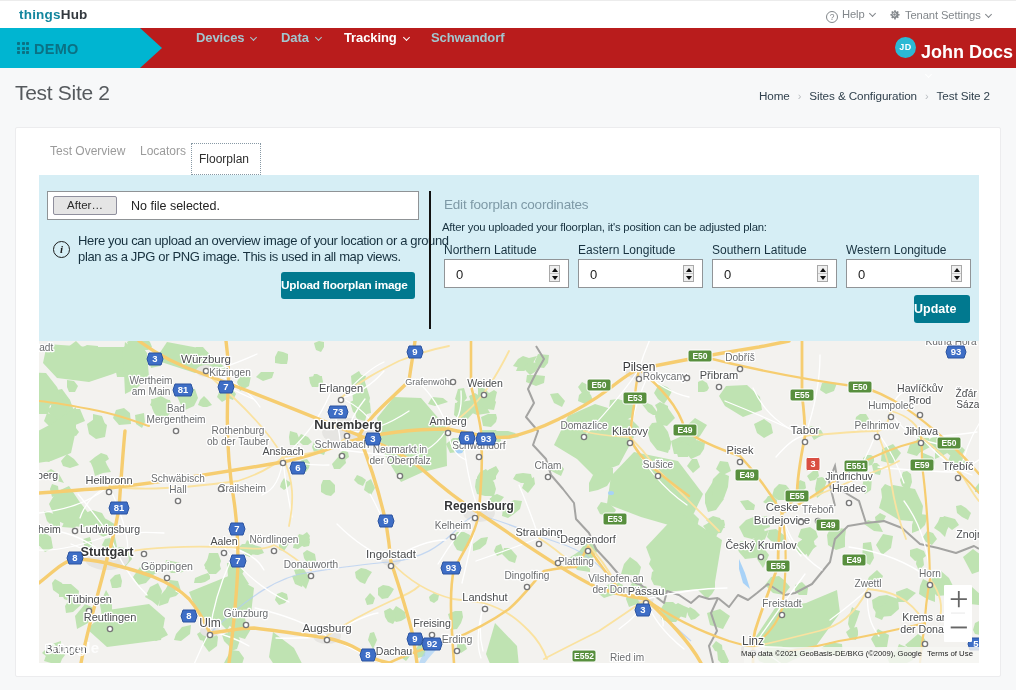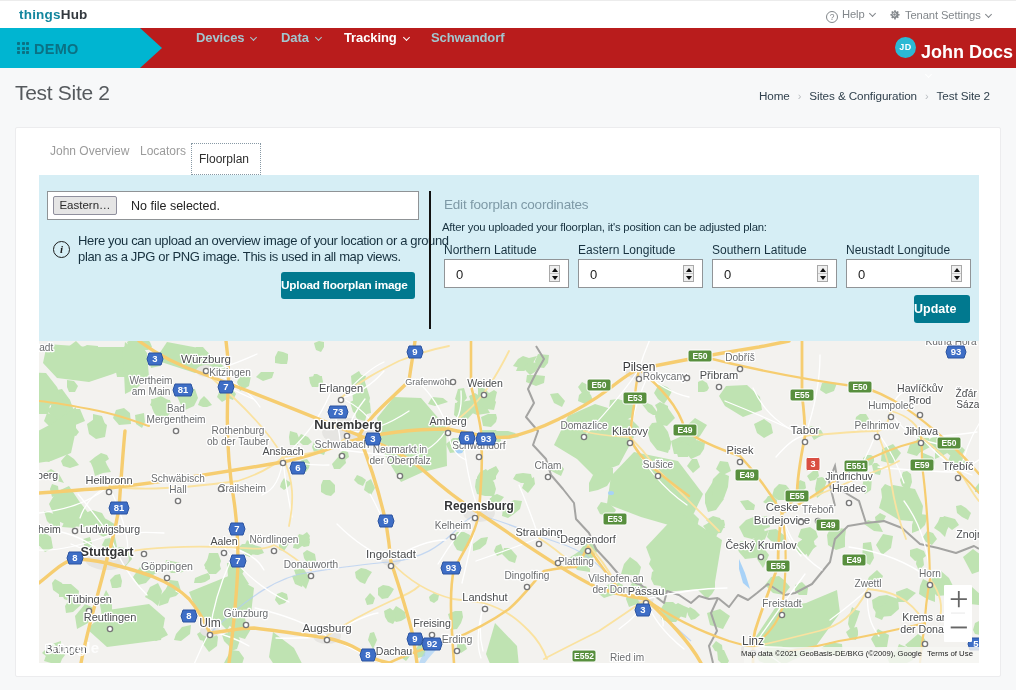--- a/index.html
+++ b/index.html
@@ -84,39 +84,39 @@
   <div class="navitem" style="left:196px">Devices<span class="chev"></span></div>
   <div class="navitem" style="left:281px">Data<span class="chev"></span></div>
   <div class="navitem on" style="left:344px">Tracking<span class="chev"></span></div>
   <div class="navitem" style="left:431px">Schwandorf</div>
   <div id="avatar">JD</div>
   <div id="uname">John Docs<span class="chev"></span></div>
 </div>
 <div id="title">Test Site 2</div>
 <div id="crumbs">Home<span class="sep">›</span>Sites &amp; Configuration<span class="sep">›</span>Test Site 2</div>
 <div id="card">
-  <div class="tab" style="left:34px">John Overview</div>
+  <div class="tab" style="left:34px">Test Overview</div>
   <div class="tab" style="left:124px">Locators</div>
   <div id="tabfocus"></div>
   <div class="tab active" style="left:183px;top:24px">Floorplan</div>
   <div id="panel">
     <div id="fileinput">
-        <div id="browse">Eastern…</div>
+        <div id="browse">After…</div>
         <div id="nofile">No file selected.</div>
       </div>
     <div id="infoi">i</div>
     <div id="infotext">Here you can upload an overview image of your location or a ground<br>plan as a JPG or PNG image. This is used in all map views.</div>
     <div id="upload" class="btn">Upload floorplan image</div>
     <div id="vline"></div>
     <div id="fphead">Edit foorplan coordinates</div>
     <div id="fpsub">After you uploaded your floorplan, it's position can be adjusted plan:</div>
     <div class="fplabel" style="left:405px">Northern Latitude</div>
     <div class="fplabel" style="left:539px">Eastern Longitude</div>
     <div class="fplabel" style="left:673px">Southern Latitude</div>
-    <div class="fplabel" style="left:807px">Neustadt Longitude</div>
+    <div class="fplabel" style="left:807px">Western Longitude</div>
     <div class="numin" style="left:405px">
         <span class="val">0</span>
         <span class="spin">
           <b class="up"></b>
           <b class="dn"></b>
         </span>
       </div>
     <div class="numin" style="left:539px">
         <span class="val">0</span>
         <span class="spin">

